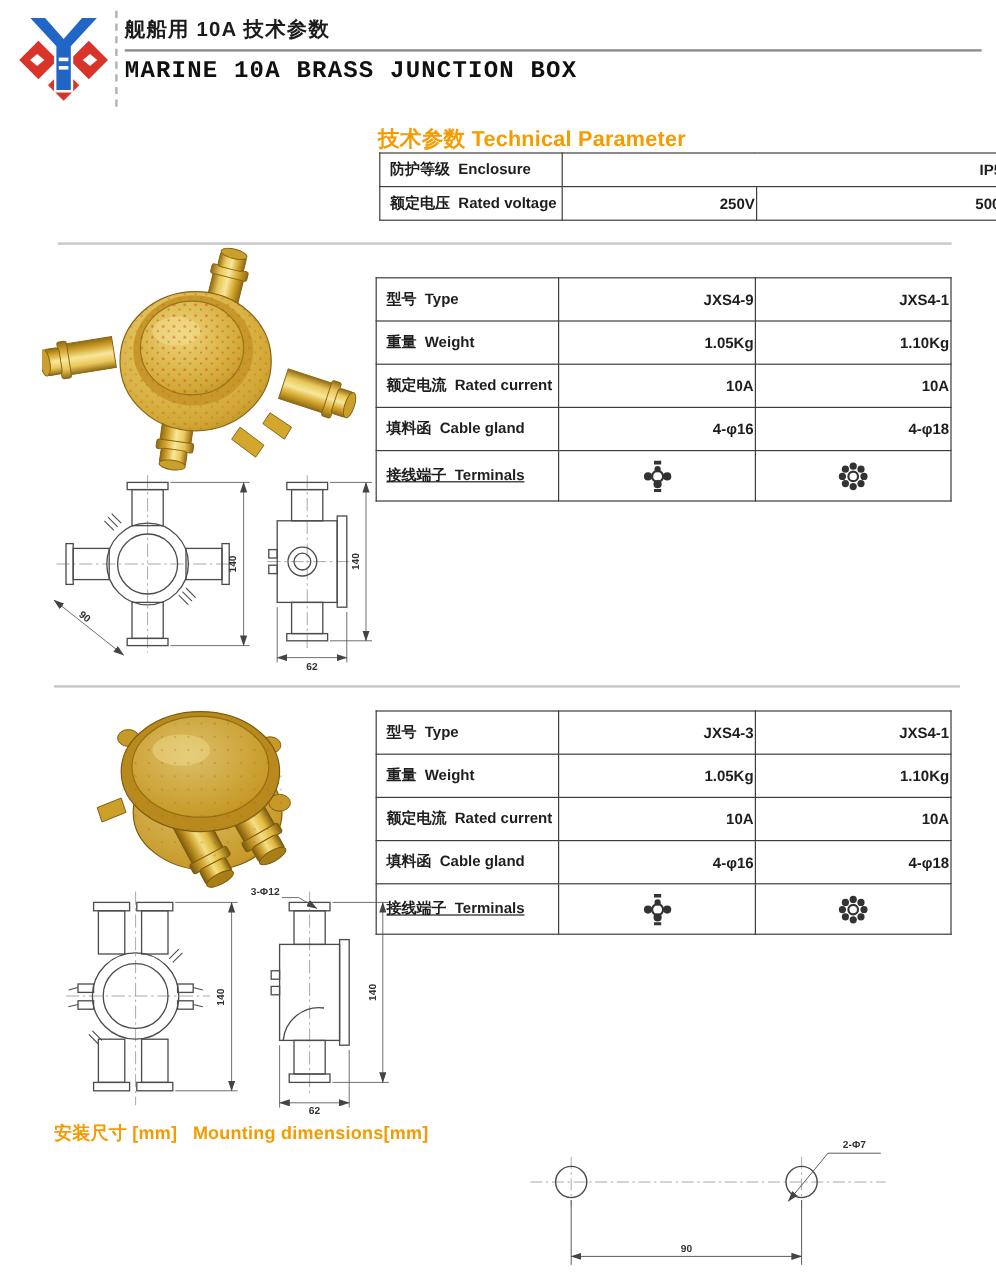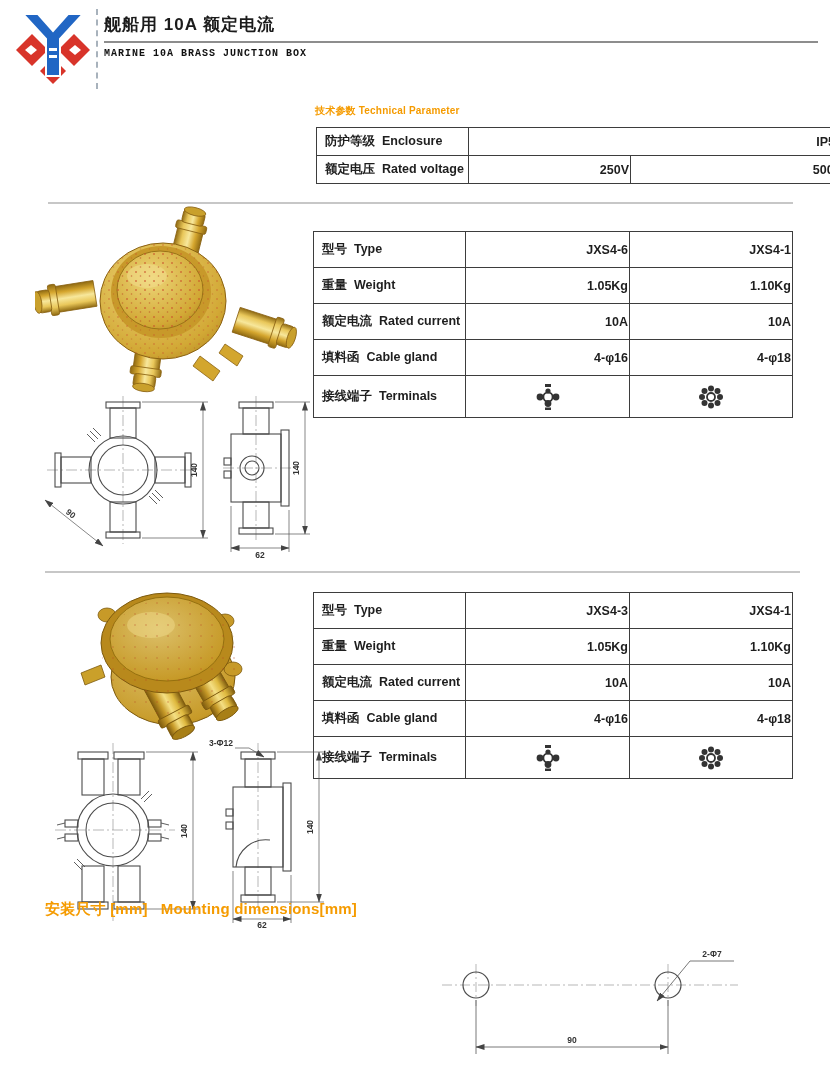--- a/index.html
+++ b/index.html
@@ -5,37 +5,37 @@
   * { box-sizing: border-box; }
   html,body { margin:0; padding:0; background:#e9e9e9; }
   body { font-family:"Liberation Sans","DejaVu Sans",sans-serif; color:#222; }
   .page { position:relative; width:830px; height:1070px; background:#ffffff; margin:0 auto; overflow:hidden; }
   .abs { position:absolute; }
 
   
   .vdash { position:absolute; left:96px; top:9px; height:80px; border-left:2px dashed #a8b2bc; }
   .title-zh { position:absolute; left:104px; top:13px; font-size:17px; font-weight:bold; color:#1b1b1b; letter-spacing:1px; white-space:pre; }
   .header-rule { position:absolute; left:104px; top:41px; width:714px; height:2px; background:#8d8d8d; }
-  .title-en { position:absolute; left:104px; top:48px; font-family:"Liberation Mono","DejaVu Sans Mono",monospace; font-size:10px; font-weight:bold; color:#101010; letter-spacing:1px; white-space:pre; }
-
-  .orange-heading { color:#f59b00; font-weight:bold; font-size:10px; letter-spacing:0.2px; white-space:pre; }
+  .title-en { position:absolute; left:104px; top:48px; font-family:"Liberation Mono","DejaVu Sans Mono",monospace; font-size:20px; font-weight:bold; color:#101010; letter-spacing:1px; white-space:pre; }
+
+  .orange-heading { color:#f59b00; font-weight:bold; font-size:18px; letter-spacing:0.2px; white-space:pre; }
   .h-tech  { position:absolute; left:315px; top:104px; }
-  .h-mount { position:absolute; left:45px;  top:900px; font-size:15px; }
+  .h-mount { position:absolute; left:45px;  top:935px; font-size:15px; }
 
   
   table.spec { border-collapse:collapse; table-layout:fixed; position:absolute; background:#fff; }
   table.spec td { border:1.6px solid #3d3d3d; font-size:12.5px; font-weight:bold; color:#1e1e1e; overflow:hidden; }
   table.spec td.lbl { text-align:left; padding-left:8px; white-space:pre; }
   table.spec td.val { text-align:right; }
   table.param { left:316px; top:127px; width:528px; }
   table.param tr { height:28px; }
   table.t1 { left:313px; top:231px; width:480px; }
   table.t2 { left:313px; top:592px; width:480px; }
   table.t1 tr, table.t2 tr { height:36px; }
-  table.t1 tr.trm, table.t2 tr.trm { height:42px; }
+  table.t1 tr.trm, table.t2 tr.trm { height:42px;text-decoration:underline; }
   td.icon-cell { text-align:center; vertical-align:middle; }
   td.icon-cell svg { display:inline-block; vertical-align:middle; }
 
   .sep { position:absolute; height:2px; background:#c7c7c7; }
   .sep1 { left:48px; top:202px; width:745px; }
   .sep2 { left:45px; top:571px; width:755px; }
 
   svg text.dim { font-family:"Liberation Sans","DejaVu Sans",sans-serif; font-size:8.5px; font-weight:bold; fill:#333; }
 </style>
 </head>
@@ -47,21 +47,21 @@
     <polygon points="16,26 32,42 16,58 0,42" fill="#d8342a"></polygon>
     <polygon points="58,26 74,42 58,58 42,42" fill="#d8342a"></polygon>
     <polygon points="37,50 50,63 37,76 24,63" fill="#d8342a"></polygon>
     <polygon points="15,37 21,42 15,47 9,42" fill="#ffffff"></polygon>
     <polygon points="59,37 65,42 59,47 53,42" fill="#ffffff"></polygon>
     <path d="M7,6 L22,6 L37,23 L52,6 L67,6 L44,31 L44,68 L30,68 L30,31 Z" fill="#2166c4" stroke="#ffffff" stroke-width="2"></path>
     <rect x="33" y="40" width="8" height="3" fill="#ffffff"></rect>
     <rect x="33" y="47" width="8" height="3" fill="#ffffff"></rect>
   </svg>
   <div class="vdash"></div>
-  <div class="title-zh">舰船用 10A 额定电流</div>
+  <div class="title-zh">舰船用 10A 技术参数</div>
   <div class="header-rule"></div>
   <div class="title-en">MARINE 10A BRASS JUNCTION BOX</div>
 
   <div class="orange-heading h-tech">技术参数 Technical Parameter</div>
 
   <table class="spec param">
     <colgroup>
         <col style="width:152px">
         <col style="width:162px">
         <col>
@@ -122,21 +122,21 @@
 
   <table class="spec t1">
     <colgroup>
         <col style="width:152px">
         <col style="width:164px">
         <col>
       </colgroup>
     <tbody>
         <tr>
       <td class="lbl">型号  Type</td>
-      <td class="val">JXS4-6</td>
+      <td class="val">JXS4-9</td>
       <td class="val">JXS4-1</td>
     </tr>
     <tr>
       <td class="lbl">重量  Weight</td>
       <td class="val">1.05Kg</td>
       <td class="val">1.10Kg</td>
     </tr>
     <tr>
       <td class="lbl">额定电流  Rated current</td>
       <td class="val">10A</td>

